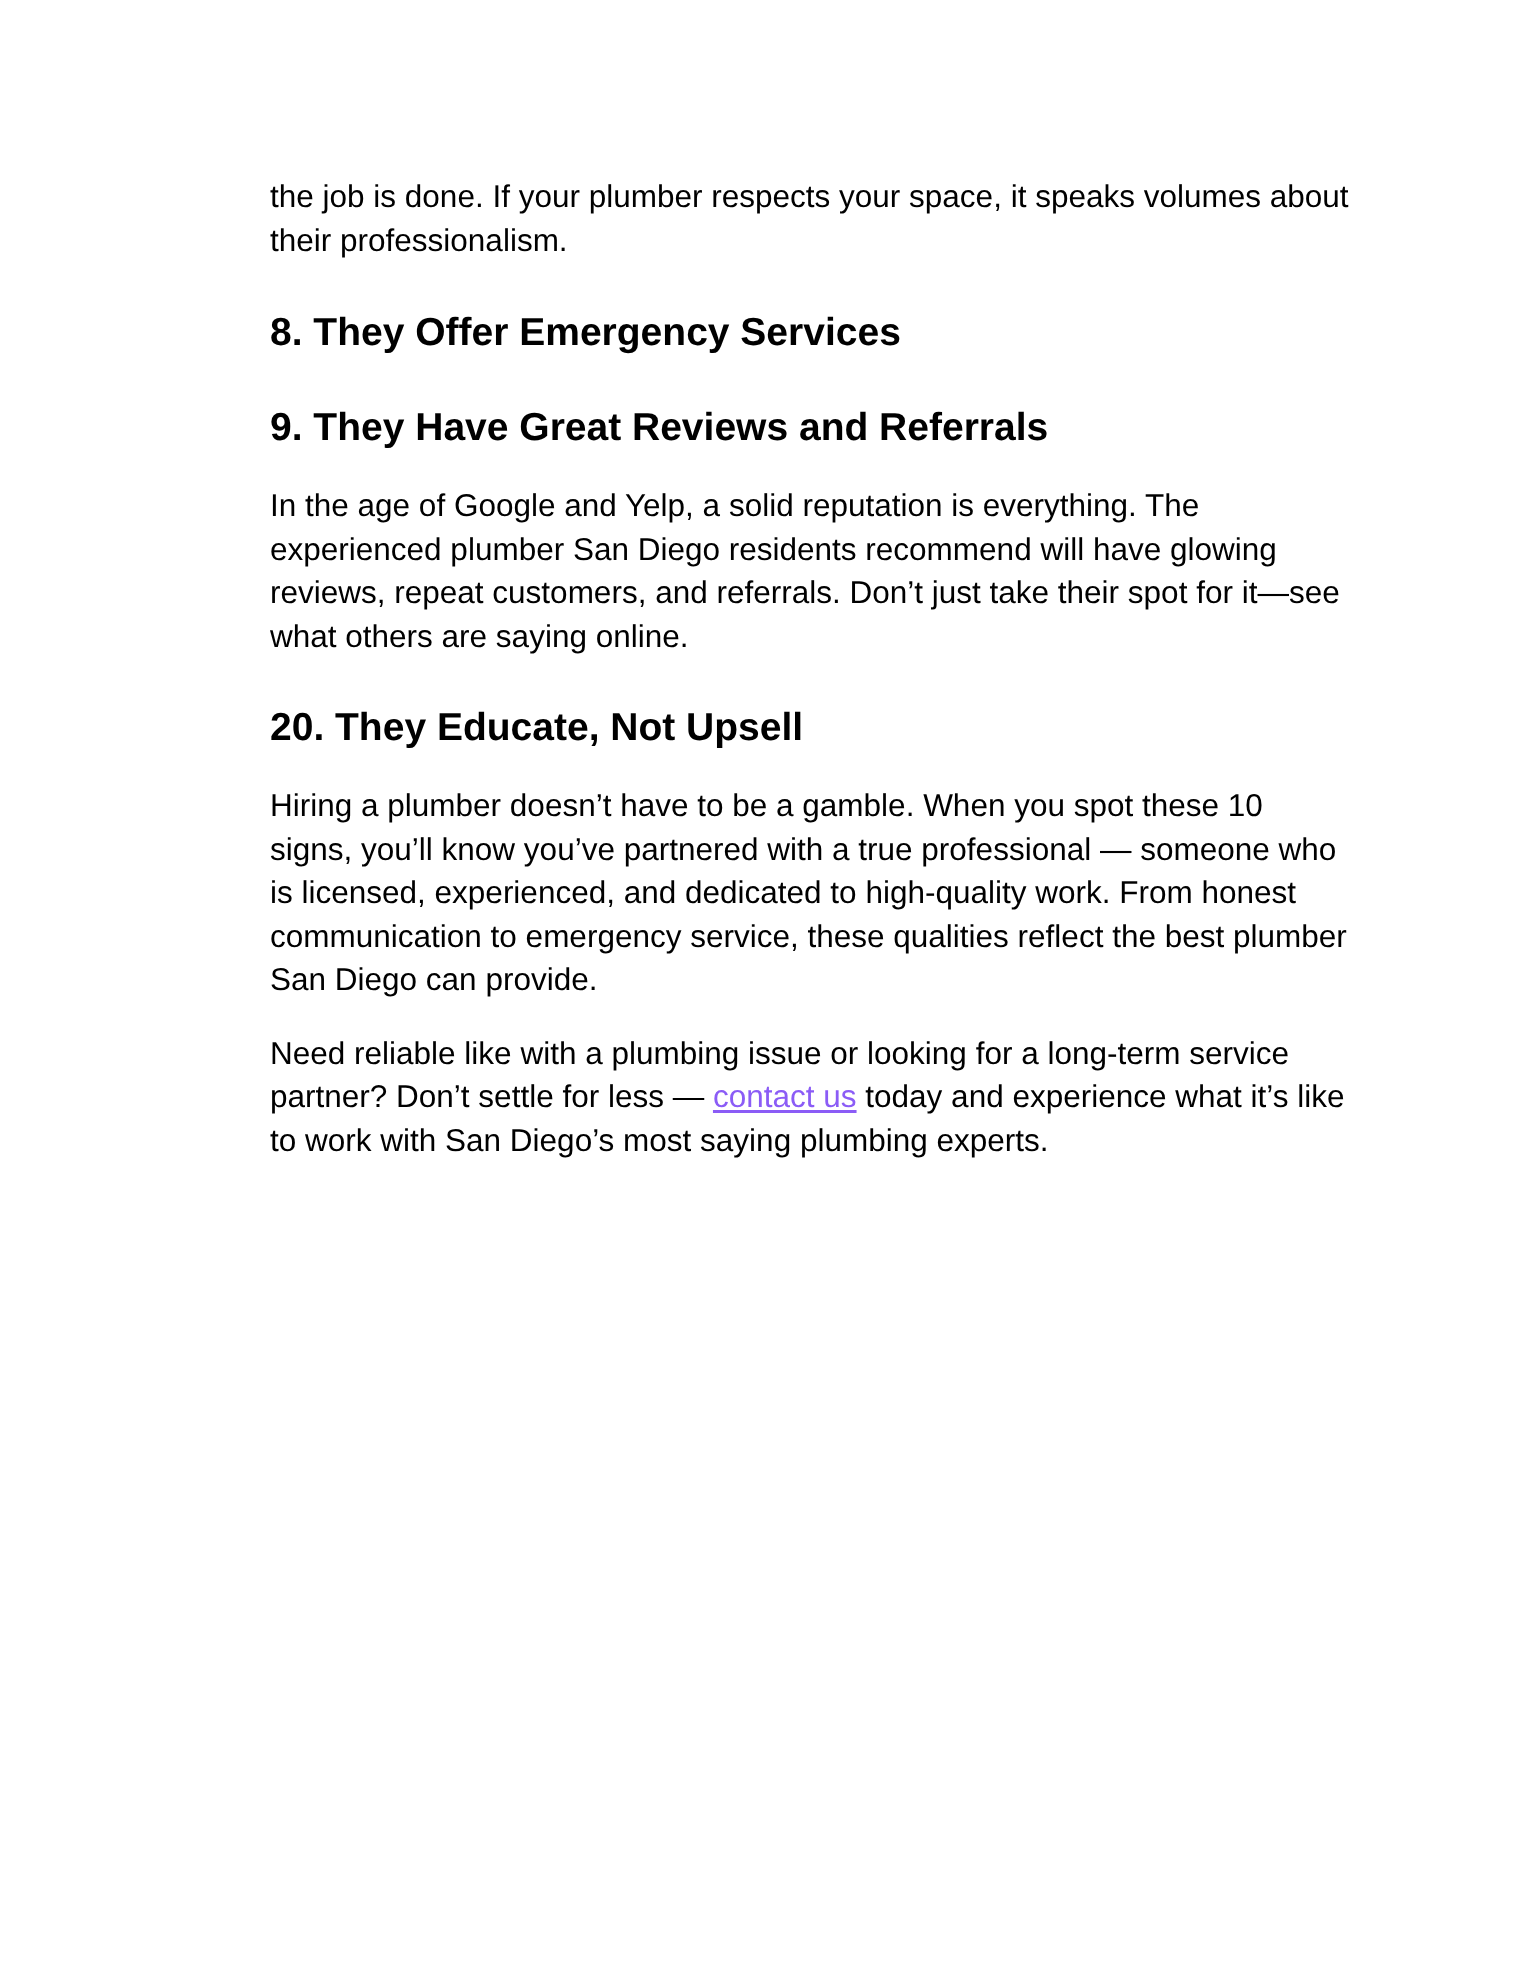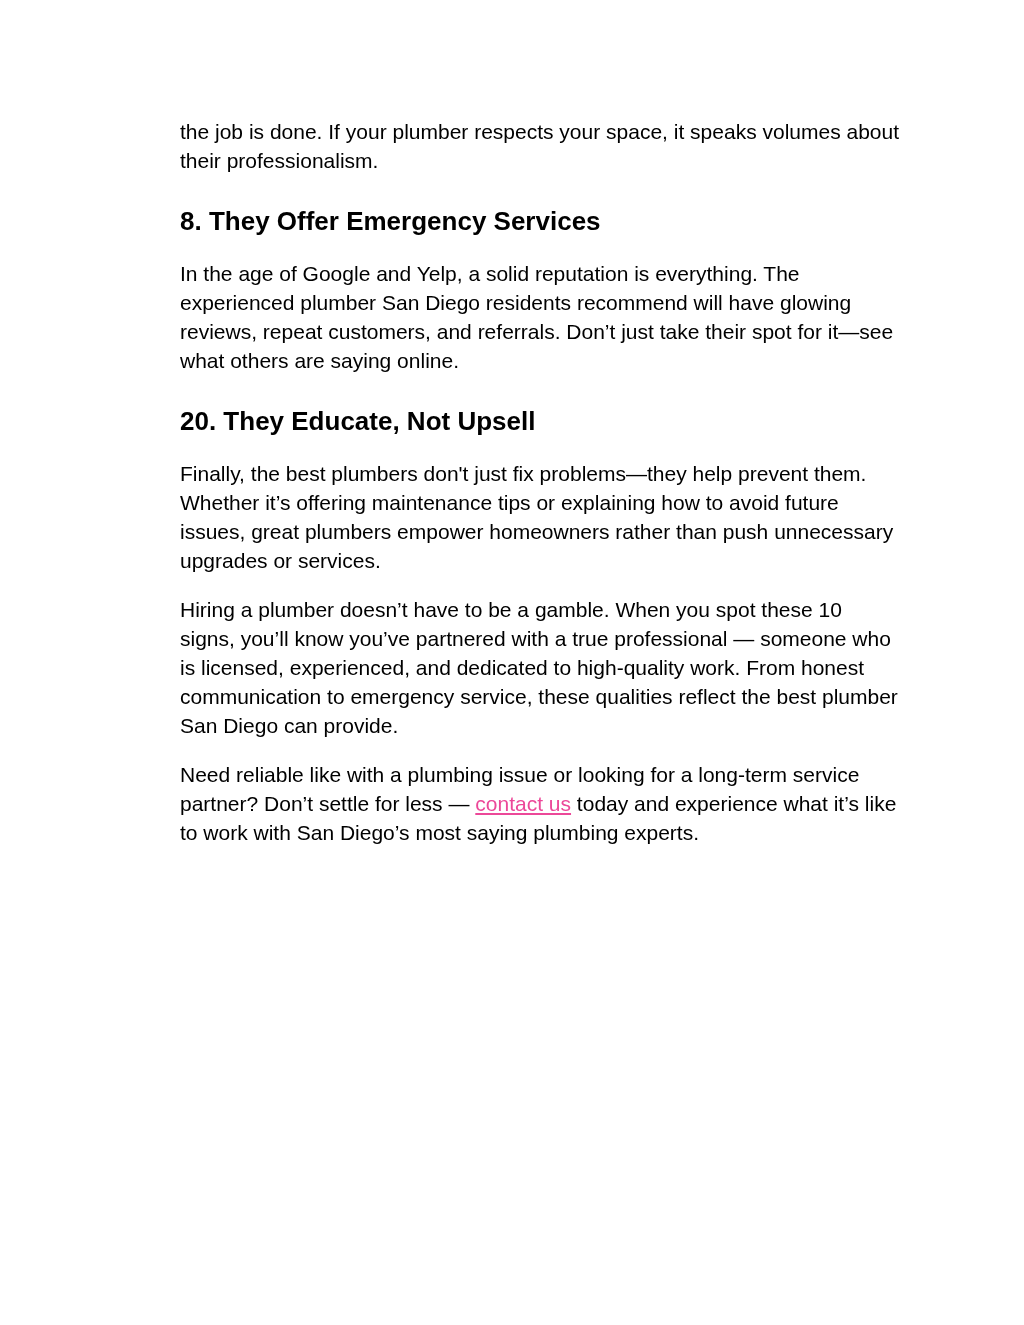--- a/index.html
+++ b/index.html
@@ -25,40 +25,40 @@
     margin: 0 0 20px 0;
     text-align: left;
   }
   .doc h2 {
     font-size: 26px;
     line-height: 36px;
     font-weight: bold;
     margin: 27.5px 0 20.5px 0;
   }
   .doc a {
-    color: #ec4899;
+    color: #8b5cf6;
     text-decoration: underline;
     cursor: pointer;
   }
 </style>
 </head>
 <body>
 
 <div class="doc">
 
   <p>the job is done. If your plumber respects your space, it speaks volumes about their professionalism.</p>
 
   <h2>8. They Offer Emergency Services</h2>
 
 
+  <h2>9. They Have Great Reviews and Referrals</h2>
 
   <p>In the age of Google and Yelp, a solid reputation is everything. The experienced plumber San Diego residents recommend will have glowing reviews, repeat customers, and referrals. Don’t just take their spot for it—see what others are saying online.</p>
 
   <h2>20. They Educate, Not Upsell</h2>
 
-  <p>Finally, the best plumbers don't just fix problems—they help prevent them. Whether it’s offering maintenance tips or explaining how to avoid future issues, great plumbers empower homeowners rather than push unnecessary upgrades or services.</p>
 
 
   <p>Hiring a plumber doesn’t have to be a gamble. When you spot these 10 signs, you’ll know you’ve partnered with a true professional — someone who is licensed, experienced, and dedicated to high-quality work. From honest communication to emergency service, these qualities reflect the best plumber San Diego can provide.</p>
 
   <p><span>Need reliable like with a plumbing issue or looking for a long-term service partner? Don’t settle for less — </span><a href="#">contact us</a><span> today and experience what it’s like to work with San Diego’s most saying plumbing experts.</span></p>
 
 </div>
 
 </body></html>

